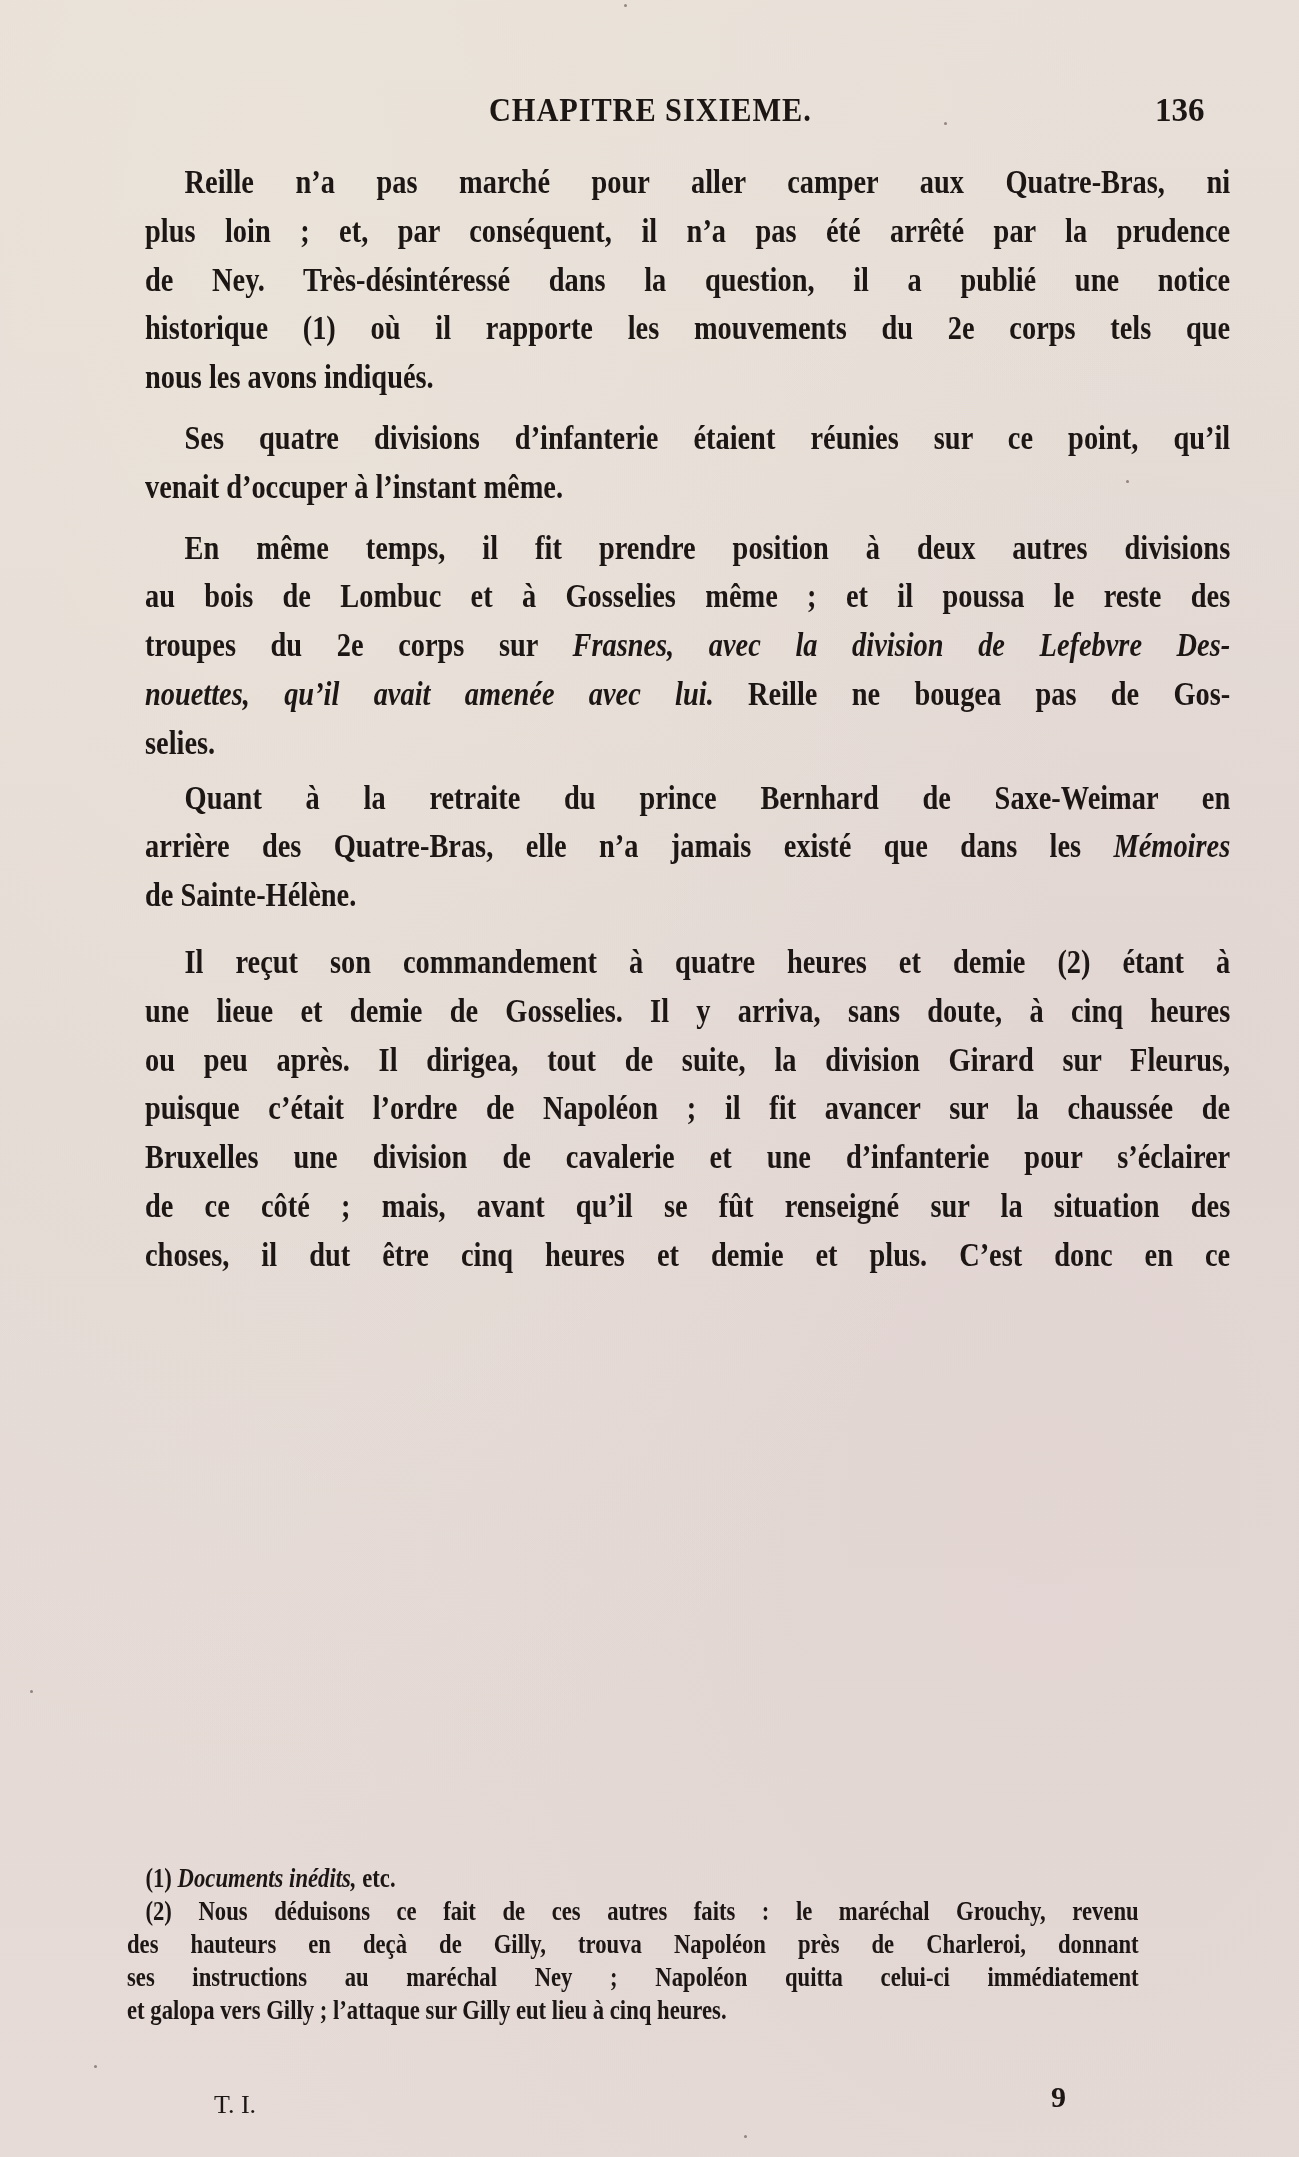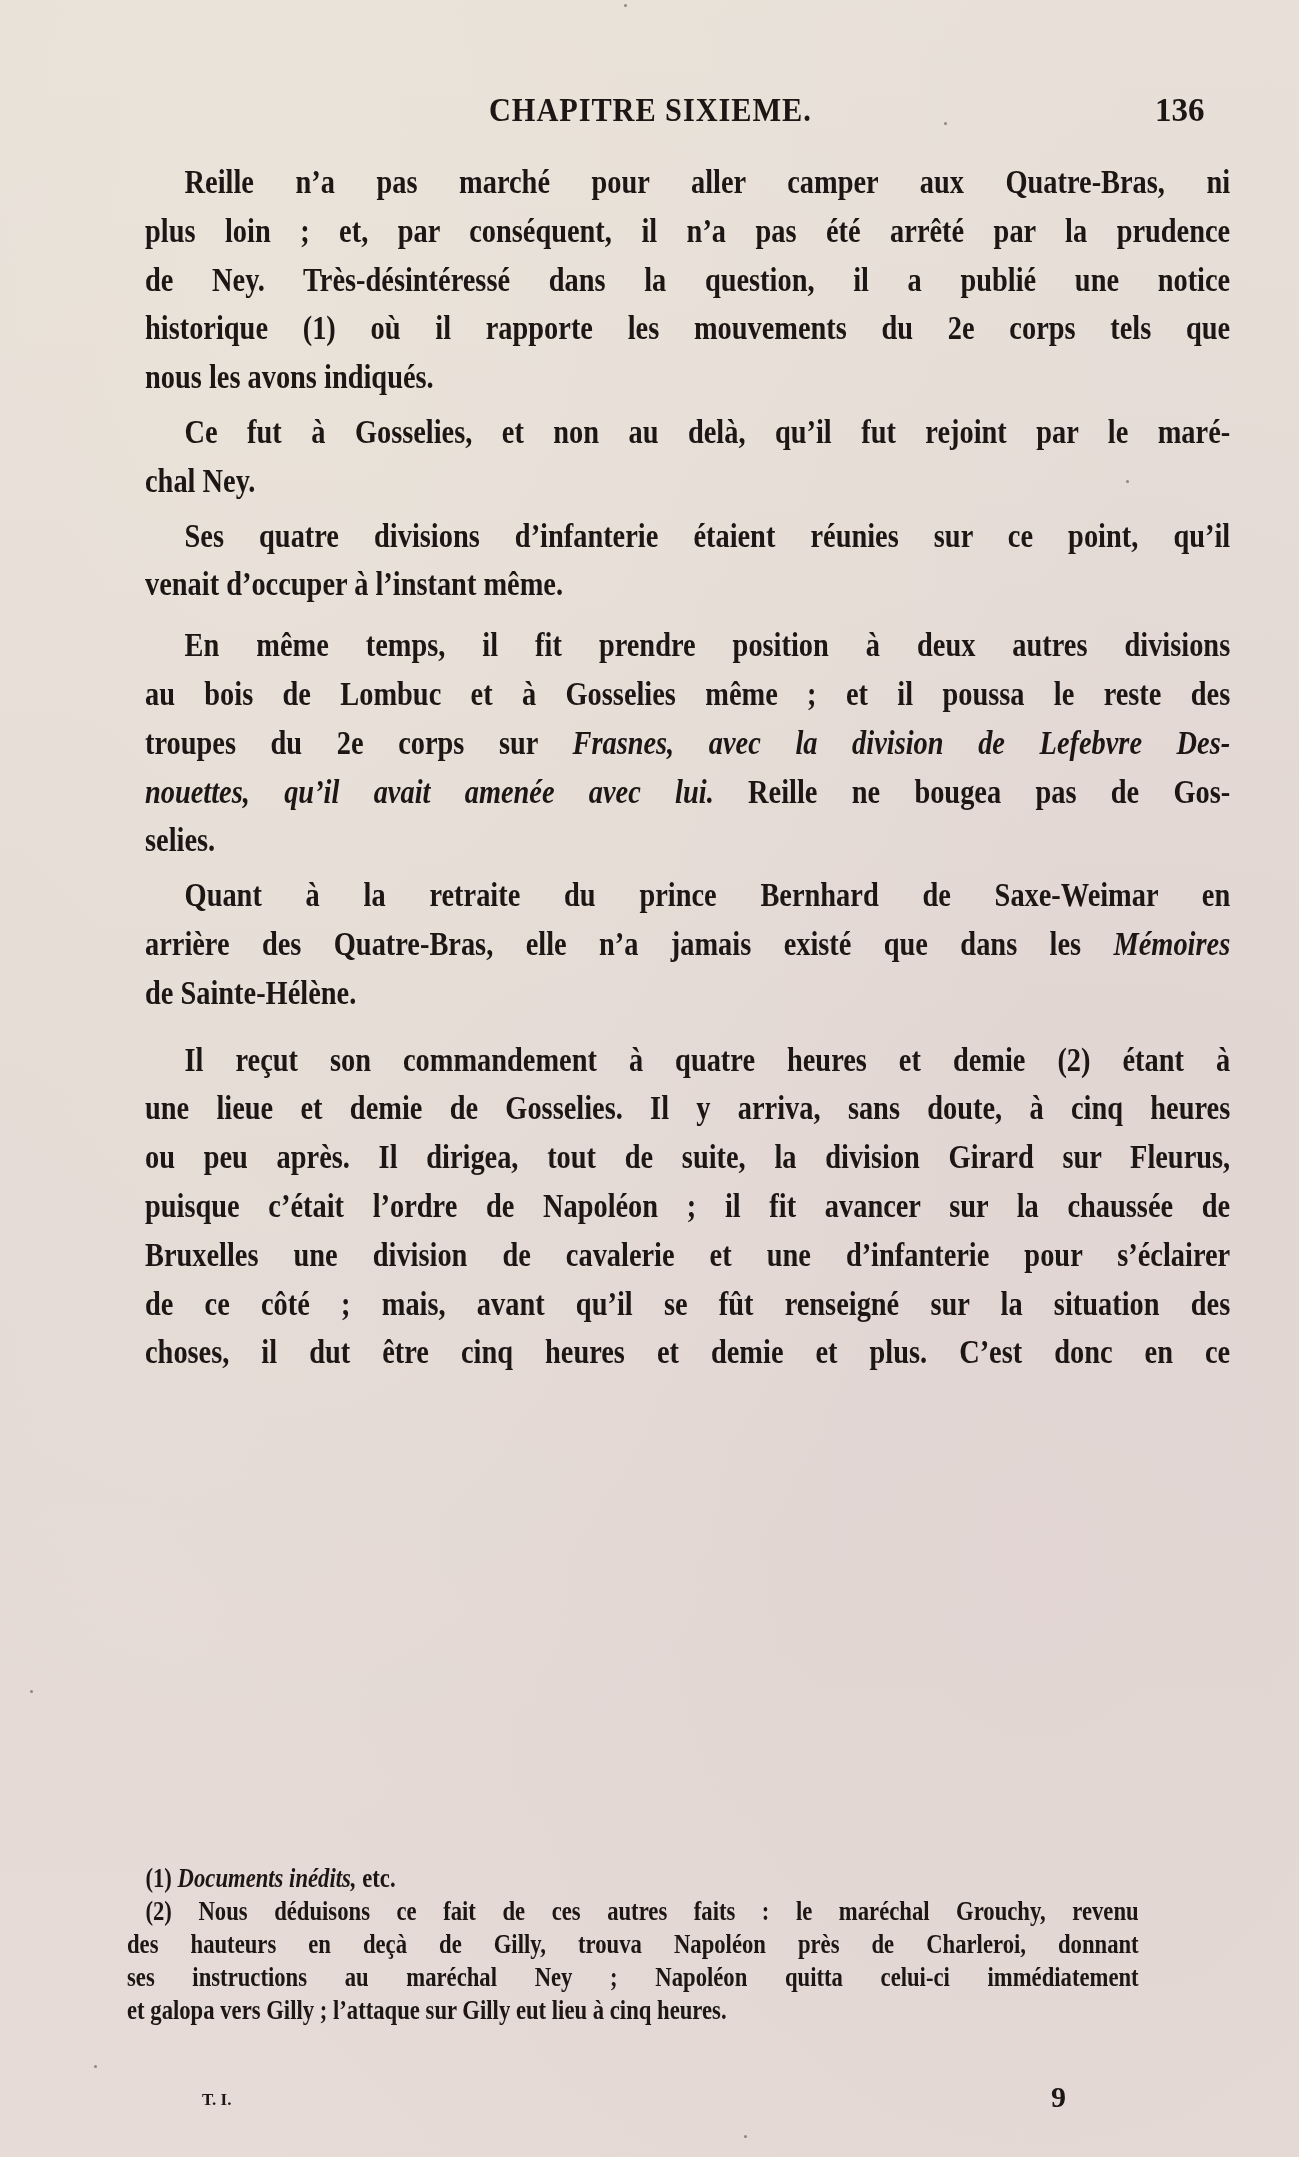--- a/index.html
+++ b/index.html
@@ -95,24 +95,24 @@
       text-align-last: justify;
       transform: scaleX(0.84);
       transform-origin: left center;
       width: 111%;
     }
     .fn-line.last { text-align-last: left; }
     .fn-line.indent { padding-left: 22px; box-sizing: border-box; }
 
     .signature {
       position: absolute;
-      left: 178px;
+      left: 190px;
       top: 2090px;
-      font-size: 17px;
-      font-weight: bold;
+      font-size: 26px;
+      font-weight: normal;
     }
     .sheet-number {
       position: absolute;
       left: 1027px;
       top: 2080px;
       font-size: 30px;
       font-weight: bold;
     }
     .speck {
       position: absolute;
@@ -136,24 +136,20 @@
 
     <div>
       <span class="line indent">Reille n’a pas marché pour aller camper aux Quatre-Bras, ni</span>
       <span class="line">plus loin ; et, par conséquent, il n’a pas été arrêté par la prudence</span>
       <span class="line">de Ney. Très-désintéressé dans la question, il a publié une notice</span>
       <span class="line">historique (1) où il rapporte les mouvements du 2e corps tels que</span>
       <span class="line last">nous les avons indiqués.</span>
     </div>
     <div class="para-gap"></div>
 
-    <div>
-      <span class="line indent">Ce fut à Gosselies, et non au delà, qu’il fut rejoint par le maré-</span>
-      <span class="line last">chal Ney.</span>
-    </div>
     <div class="para-gap"></div>
 
     <div>
       <span class="line indent">Ses quatre divisions d’infanterie étaient réunies sur ce point, qu’il</span>
       <span class="line last">venait d’occuper à l’instant même.</span>
     </div>
     <div class="para-gap"></div>
 
     <div class="para-gap"></div>
 

